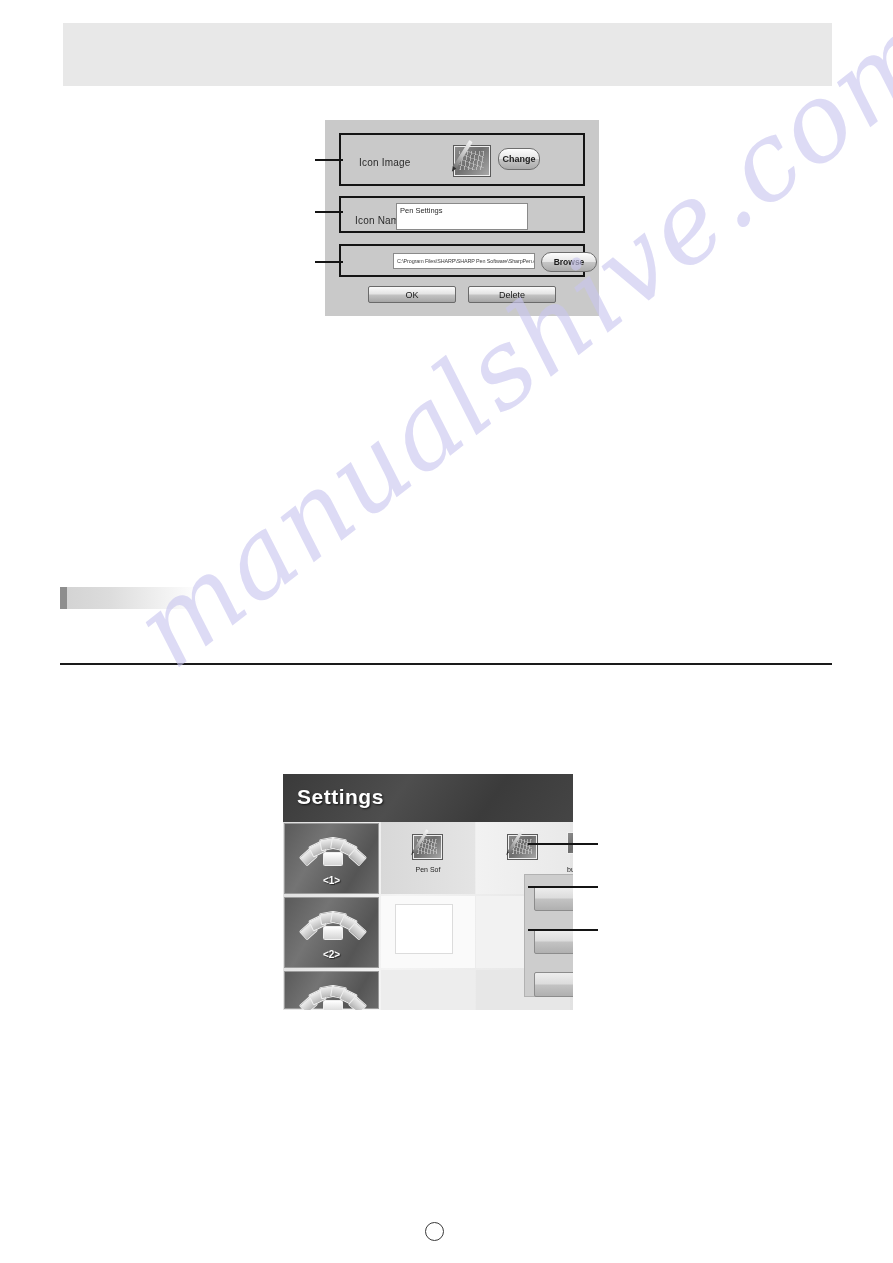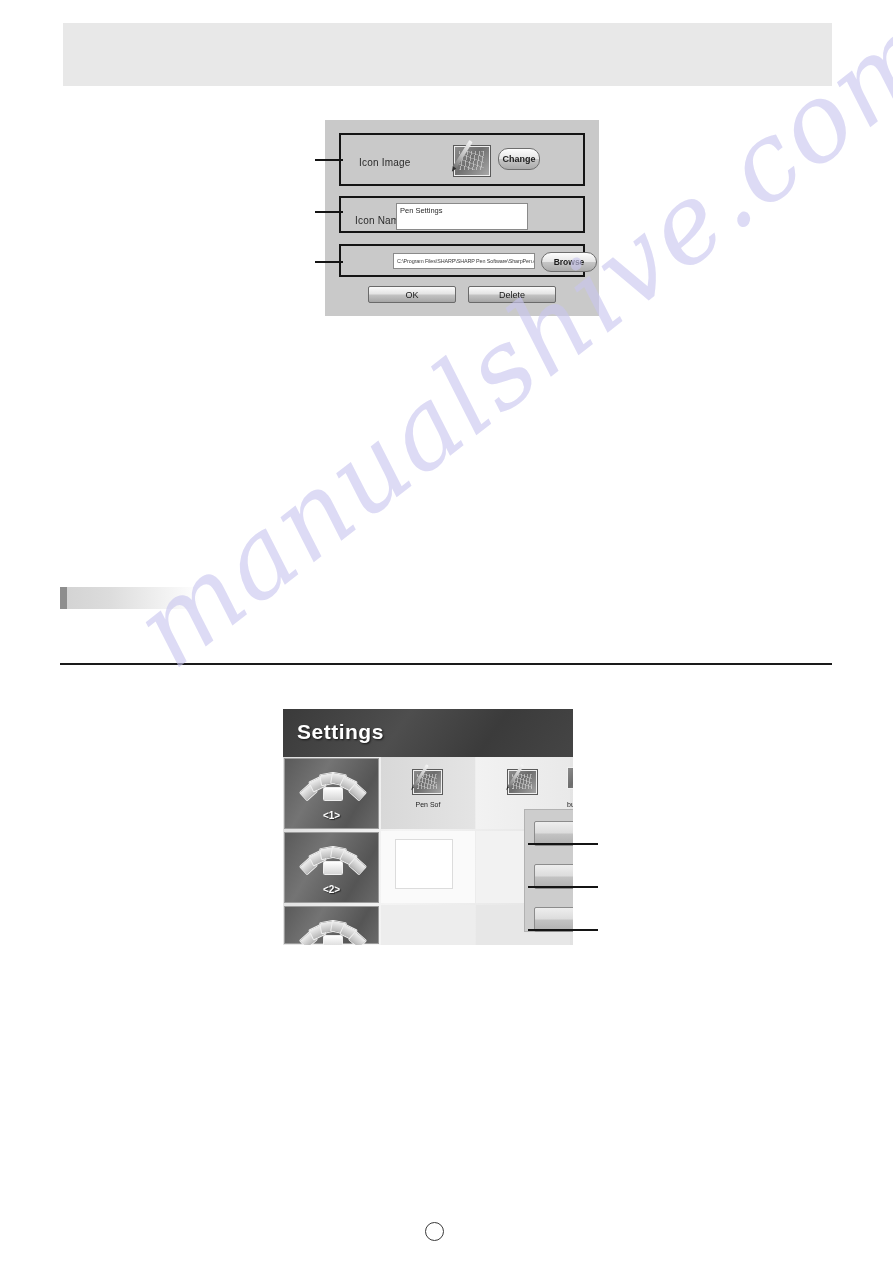--- a/index.html
+++ b/index.html
@@ -235,21 +235,21 @@
     z-index: 6;
   }
   #lead-1 { left: 315px; top: 159px; width: 28px; }
   #lead-2 { left: 315px; top: 211px; width: 28px; }
   #lead-3 { left: 315px; top: 261px; width: 28px; }
 
   
   #fig-settings {
     position: absolute;
     left: 283px;
-    top: 709px;
+    top: 774px;
     width: 290px;
     height: 236px;
     overflow: hidden;
     z-index: 4;
     background: #3c3c3c;
   }
   #settings-titlebar {
     position: absolute;
     left: 0; top: 0;
     width: 290px; height: 48px;

